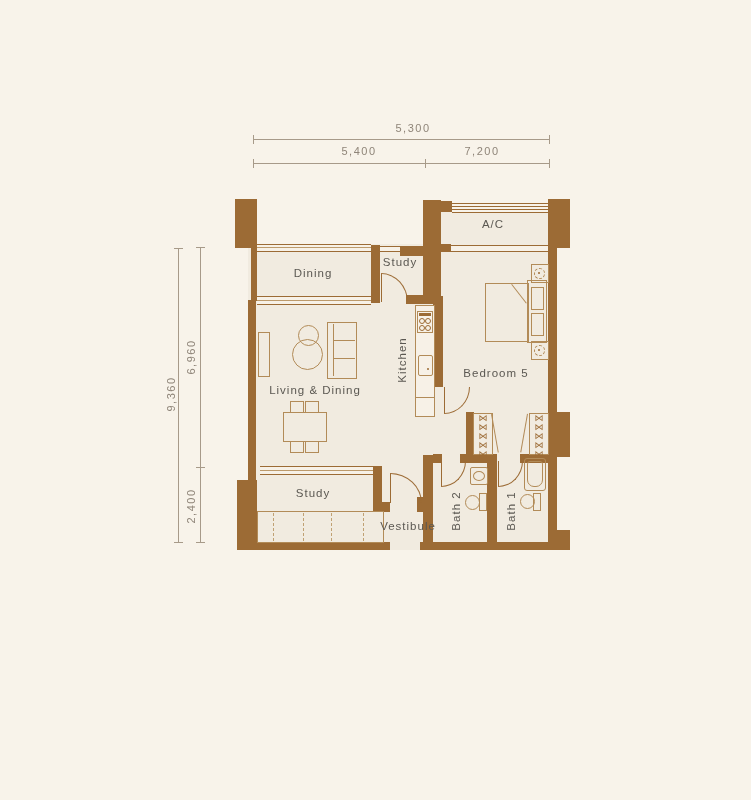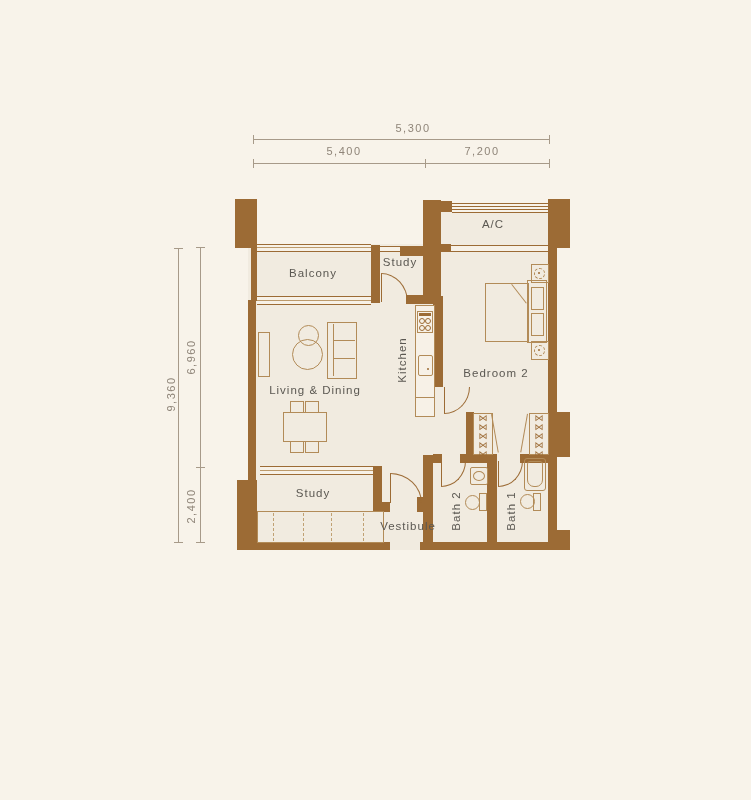--- a/index.html
+++ b/index.html
@@ -43,21 +43,21 @@
     <div class="tkv" style="right:0"></div>
   </div>
   <div class="dlh" style="left:253px;top:163px;width:173px">
     <div class="tkv" style="left:0"></div>
     <div class="tkv" style="right:0"></div>
   </div>
   <div class="dlh" style="left:426px;top:163px;width:124px">
     <div class="tkv" style="right:0"></div>
   </div>
   <div class="dimtxt" style="left:413px;top:128px">5,300</div>
-  <div class="dimtxt" style="left:344px;top:151px">5,400</div>
+  <div class="dimtxt" style="left:359px;top:151px">5,400</div>
   <div class="dimtxt" style="left:482px;top:151px">7,200</div>
 
   <div class="dlv" style="left:178px;top:248px;height:295px">
     <div class="tkh" style="top:0"></div>
     <div class="tkh" style="bottom:0"></div>
   </div>
   <div class="dlv" style="left:200px;top:247px;height:221px">
     <div class="tkh" style="top:0"></div>
     <div class="tkh" style="bottom:0"></div>
   </div>
@@ -187,26 +187,26 @@
   <div class="furn" style="left:533px;top:493px;width:6px;height:16px"></div>
   <div class="circ" style="left:520px;top:494px;width:13px;height:13px"></div>
 
   <div class="furn" style="left:257px;top:511px;width:125px;height:30px">
     <div class="dash" style="left:15px"></div>
     <div class="dash" style="left:45px"></div>
     <div class="dash" style="left:73px"></div>
     <div class="dash" style="left:105px"></div>
   </div>
 
-  <div class="lbl" style="left:313px;top:273px">Balcony</div>
+  <div class="lbl" style="left:313px;top:273px">Dining</div>
   <div class="lbl" style="left:400px;top:262px">Study</div>
   <div class="lbl" style="left:493px;top:224px">A/C</div>
   <div class="lbl rot" style="left:402px;top:360px">Kitchen</div>
   <div class="lbl" style="left:315px;top:390px">Living &amp; Dining</div>
-  <div class="lbl" style="left:496px;top:373px">Bedroom 2</div>
+  <div class="lbl" style="left:496px;top:373px">Bedroom 5</div>
   <div class="lbl" style="left:313px;top:493px">Study</div>
   <div class="lbl" style="left:408px;top:526px">Vestibule</div>
   <div class="lbl rot" style="left:456px;top:511px">Bath 2</div>
   <div class="lbl rot" style="left:511px;top:511px">Bath 1</div>
 </div>
 
 <div class="abs" style="left:0;top:640px;width:751px;height:120px">
   
   
   

